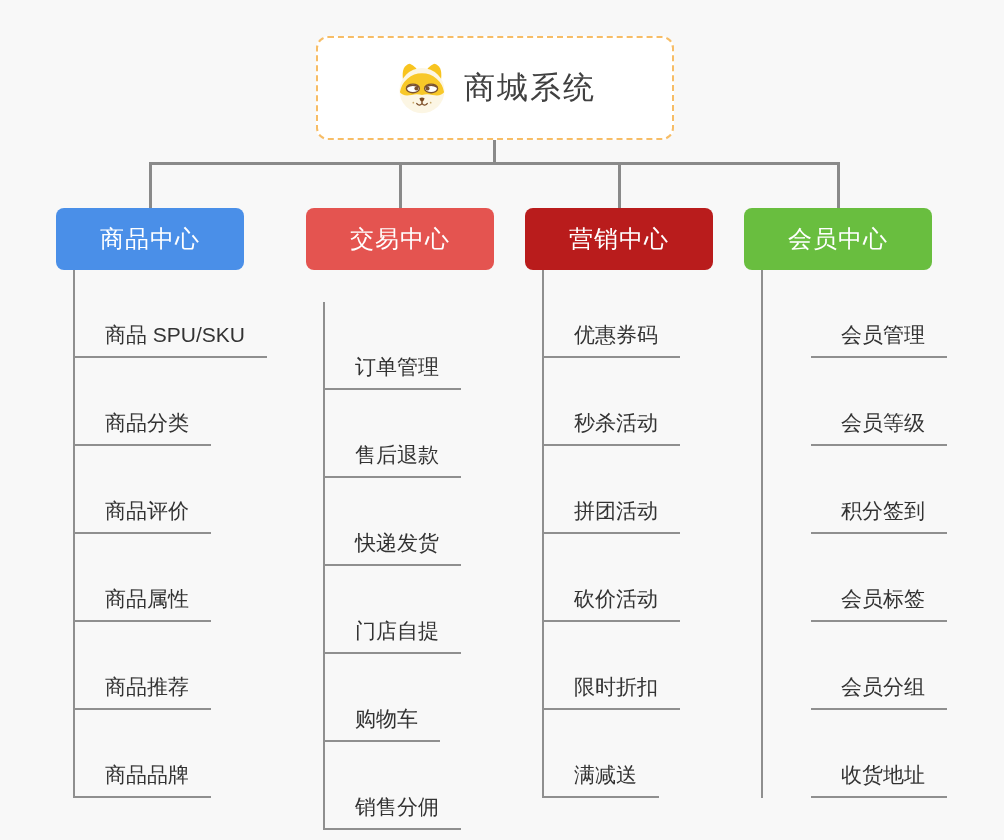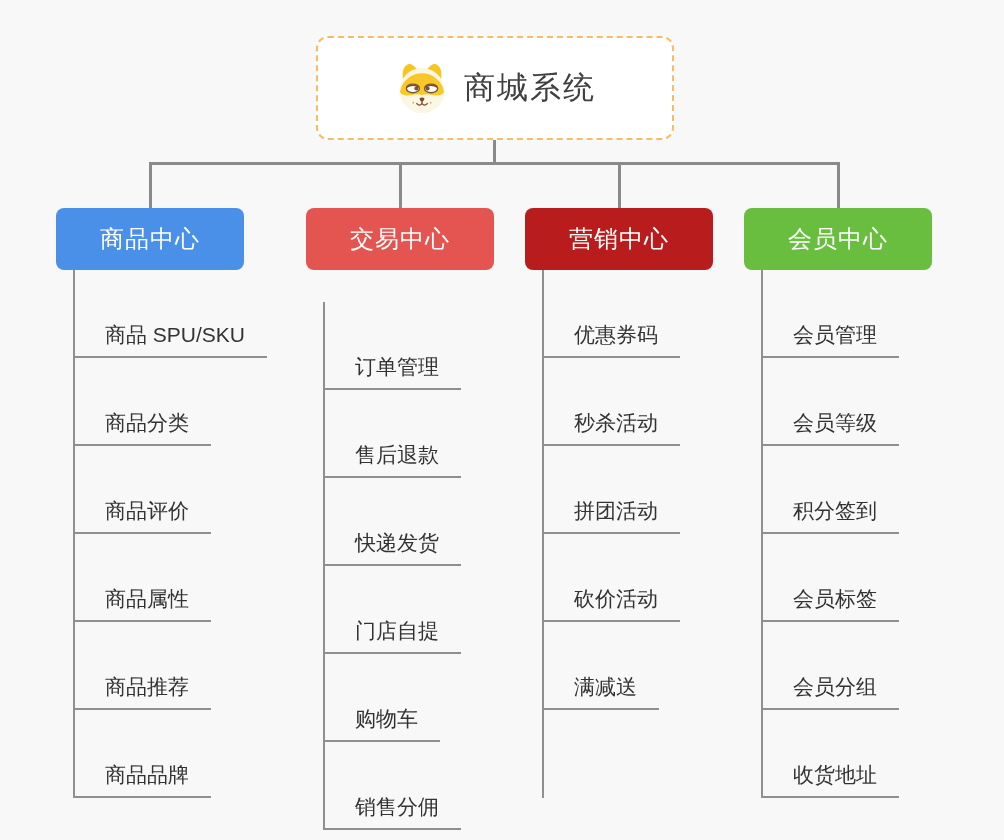--- a/index.html
+++ b/index.html
@@ -64,21 +64,21 @@
   .branch-items{
     position:absolute;
     top:270px;
     height:528px;
     border-left:2px solid #8f8f8f;
     box-sizing:border-box;
   }
   .col-1{left:73px;}
   .col-2{left:323px;margin-top:32px;}
   .col-3{left:542px;}
-  .col-4{left:761px;}
+  .col-4{left:761px;padding-left:48px;}
   .leaf-row{
     height:88px;
     display:flex;
     align-items:flex-end;
   }
   .leaf-node{
     display:inline-block;
     width:fit-content;
     white-space:nowrap;
     font-size:21px;
@@ -181,20 +181,23 @@
     <div class="leaf-row">
         <span class="leaf-node">秒杀活动</span>
       </div>
     <div class="leaf-row">
         <span class="leaf-node">拼团活动</span>
       </div>
     <div class="leaf-row">
         <span class="leaf-node">砍价活动</span>
       </div>
     <div class="leaf-row">
+        <span class="leaf-node">限时折扣</span>
+      </div>
+    <div class="leaf-row">
         <span class="leaf-node">满减送</span>
       </div>
   </div>
 
   <div class="branch-items col-4">
     <div class="leaf-row">
         <span class="leaf-node">会员管理</span>
       </div>
     <div class="leaf-row">
         <span class="leaf-node">会员等级</span>

